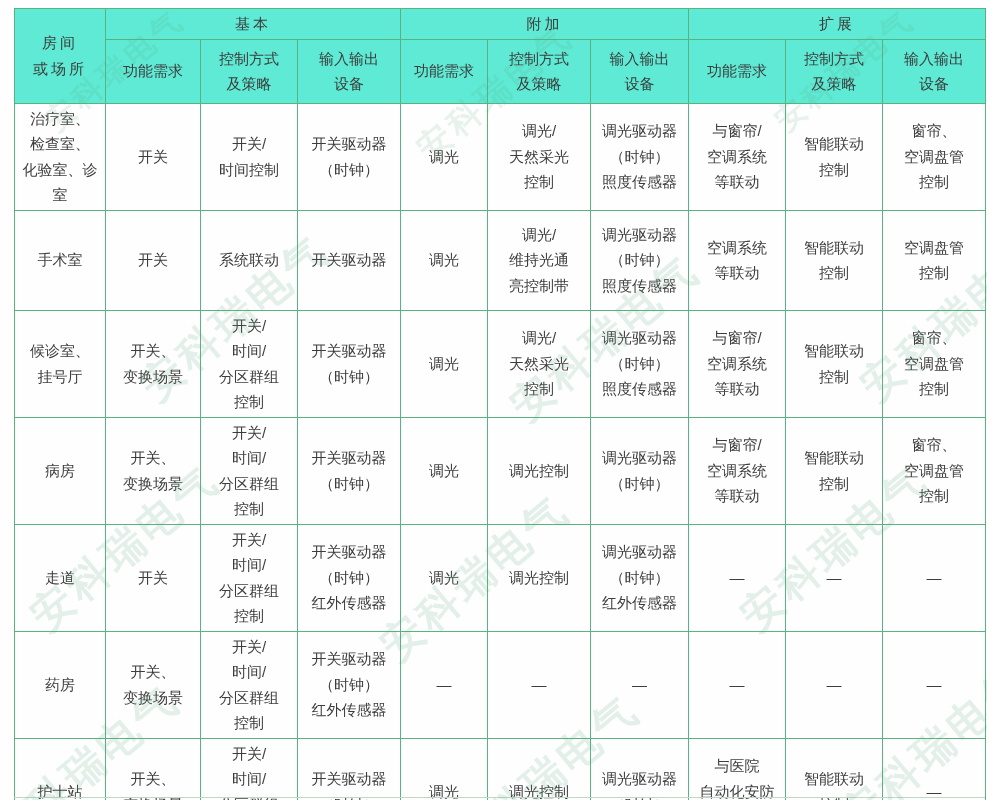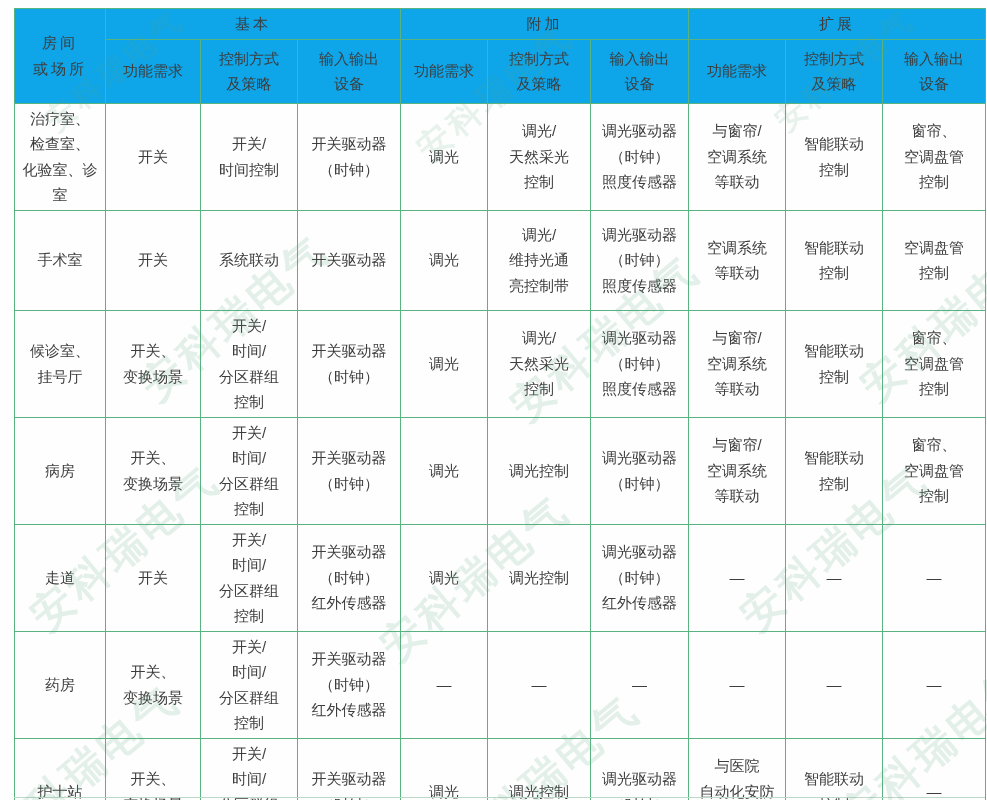--- a/index.html
+++ b/index.html
@@ -6,21 +6,21 @@
     font-family:"Liberation Sans","DejaVu Sans",sans-serif;}
   .page{position:relative;width:987px;height:800px;background:#fefefe;}
   table.grid{position:absolute;left:14px;top:8px;width:971px;border-collapse:collapse;table-layout:fixed;}
   table.grid th,table.grid td{
     border:1px solid #58b381;
     text-align:center;vertical-align:middle;
     color:#3d3d3d;font-size:15px;line-height:1.7;
     white-space:pre-line;padding:2px 3px;font-weight:400;
   }
   table.grid{border-bottom:2px solid #4aa172;}
-  thead th{background:#0ea5e9;}
+  thead th{background:#5eead4;}
   tr.group-row{height:30px;}
   tr.group-row th{letter-spacing:3px;}
   tr.sub-row{height:64px;}
   tr.r1{height:98px;} tr.r2{height:100px;} tr.r3{height:100px;} tr.r4{height:100px;}
   tr.r5{height:97px;} tr.r6{height:98px;} tr.r7{height:100px;}
   .underline{position:absolute;left:14px;top:797px;width:971px;height:1px;background:#bcd9c6;}
   .wm{position:absolute;transform:rotate(-40deg);font-size:42px;letter-spacing:4px;
     color:#5ea57f;opacity:0.16;pointer-events:none;z-index:5;white-space:nowrap;font-weight:700;}
 </style>
 </head>

